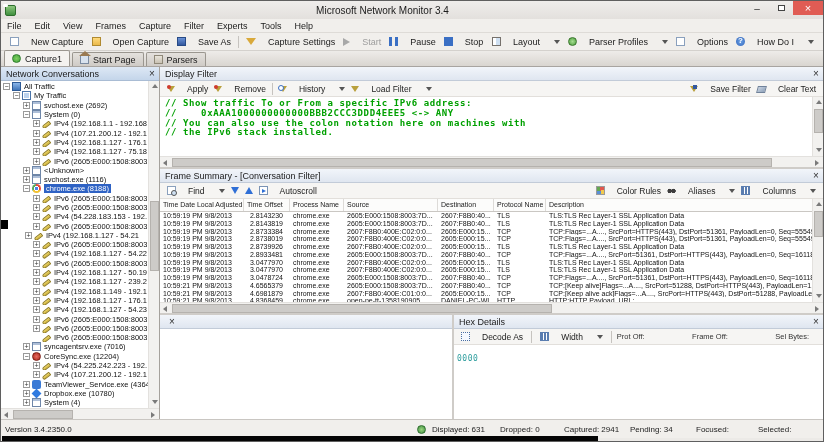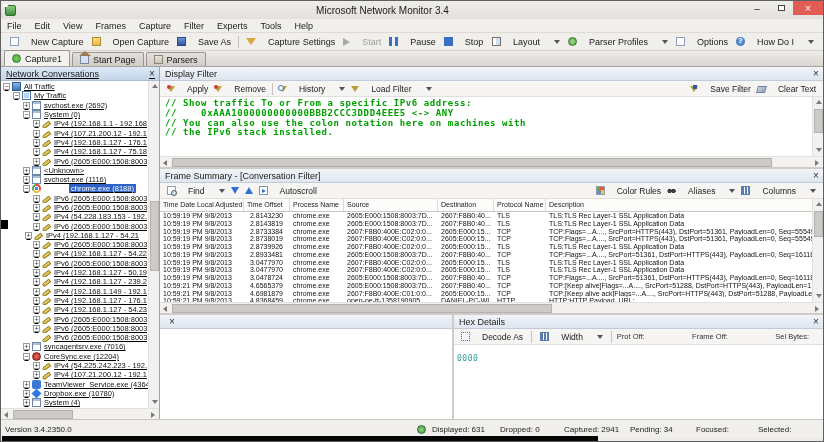--- a/index.html
+++ b/index.html
@@ -74,32 +74,32 @@
   .main{display:flex;height:352px;background:#cfccc8;overflow:hidden;}
   .panel{background:#fff;display:flex;flex-direction:column;overflow:hidden;}
   .phead{height:14px;flex:none;display:flex;align-items:center;font-size:9px;color:#1b1b1b;padding-left:5px;background:linear-gradient(#f2f5fa,#dfe6f0);border-bottom:1px solid #c2cbd8;}
   .phead .ptitle{flex:1;white-space:nowrap;overflow:hidden;}
   .x-btn{width:14px;text-align:center;color:#333;font-size:10px;flex:none;}
   .x-btn::before{content:"×";}
   .ptoolbar{height:16px;flex:none;display:flex;align-items:center;justify-content:space-between;background:#f6f5f3;border-bottom:1px solid #e2dfdb;padding:0 4px;}
   .ptoolbar .tbtn{font-size:8.5px;height:14px;padding:0 3px;}
 
   
-  .leftpanel{width:159px;flex:none;display:flex;flex-direction:column;background:#fff;border-right:1px solid #a5a19c;text-decoration:underline;}
+  .leftpanel{width:159px;flex:none;display:flex;flex-direction:column;background:#fff;border-right:1px solid #a5a19c;}
   .leftpanel .phead{background:linear-gradient(#dde8f5,#c4d5ea);border-bottom:1px solid #a9bcd4;}
   .tree-wrap{flex:1;display:flex;overflow:hidden;}
   .tree{flex:1;overflow:hidden;padding-top:1px;}
   .trow{height:9.3px;display:flex;align-items:center;white-space:nowrap;overflow:hidden;font-size:7.5px;color:#111;}
   .trow .exp{width:7px;height:7px;flex:none;border:1px solid #9a9a9a;background:#fff;font-size:7px;line-height:5px;text-align:center;color:#333;margin-right:2px;}
   .exp-plus::before{content:"+";}
   .exp-minus::before{content:"−";}
   .exp-sp{width:9px;flex:none;}
   .ti{width:9px;height:9px;flex:none;margin-right:3px;}
   .tl{overflow:hidden;white-space:nowrap;}
-  .trow.sel .tl{background:var(--sel-blue);color:#fff;padding:0 2px;margin-left:25px;}
+  .trow.sel .tl{background:var(--sel-blue);color:#fff;padding:0 2px;}
   .all-traffic-icon{background:linear-gradient(#8ab6ea,#3f74b8);border:1px solid #2d5a96;}
   .my-traffic-icon{background:#bcd3ee;border:1px solid #4a74a8;box-shadow:inset 0 0 0 1px #fff;}
   .process-icon{background:linear-gradient(#aebfd8 0 2px,#fff 2px);border:1px solid #6e86a8;}
   .chrome-icon{border-radius:50%;background:radial-gradient(circle at 50% 50%,#4a84e8 0 1.5px,#fff 1.5px 2.5px,transparent 2.5px),conic-gradient(#e8483c 0 120deg,#f2c232 0 240deg,#57a85c 0);}
   .coresync-icon{border-radius:50%;background:radial-gradient(#e86a60,#a8271c);border:1px solid #7e1d14;}
   .teamviewer-icon{background:#3a7ad6;border-radius:2px;}
   .teamviewer-icon::before{content:"";position:absolute;left:2px;top:3px;width:5px;height:3px;background:#fff;border-radius:2px;}
   .dropbox-icon{background:#2f7ae0;transform:rotate(45deg) scale(.78);}
   .conversation-icon{width:9px;height:4px;margin-top:3px;background:linear-gradient(#f2dc6a,#cfae2e);border:1px solid #8f7a1e;border-radius:3px 1px 1px 3px;transform:rotate(-38deg);}
 

